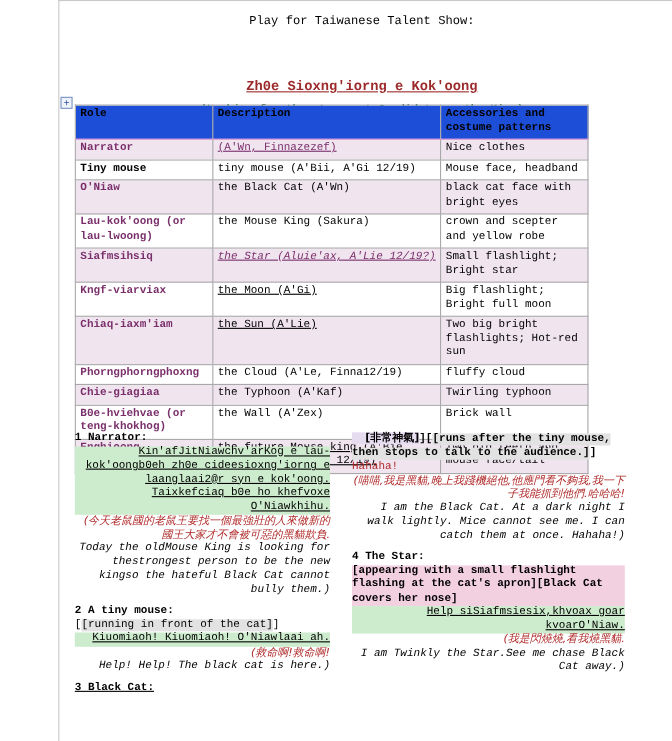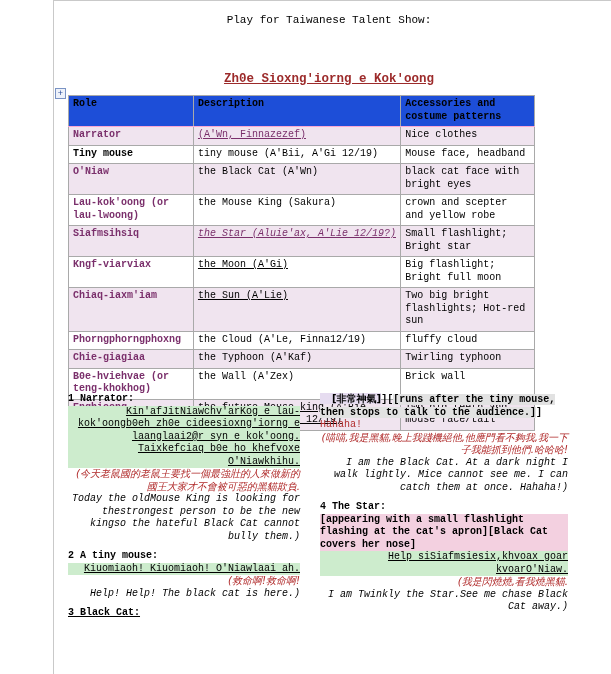--- a/index.html
+++ b/index.html
@@ -205,20 +205,21 @@
 
       <div class="blk">
         <div class="hdg">1 Narrator:</div>
         <div class="hl-green u">Kin'afJitNiawchv'arKog e lau-kok'oongb0eh zh0e cideesioxng'iorng e laanglaai2@r syn e kok'oong. Taixkefciaq b0e ho khefvoxe O'Niawkhihu.</div>
         <div class="cjk ital red">(今天老鼠國的老鼠王要找一個最強壯的人來做新的國王大家才不會被可惡的黑貓欺負.</div>
         <div class="ital">Today the oldMouse King is looking for thestrongest person to be the new kingso the hateful Black Cat cannot bully them.)</div>
       </div>
 
       <div class="blk">
         <div class="hdg">2 A tiny mouse:</div>
+        <div>[<span class="hl-grey">[running in front of the cat]</span>]</div>
         <div class="hl-green u">Kiuomiaoh! Kiuomiaoh! O'Niawlaai ah.</div>
         <div class="cjk ital red">(救命啊!救命啊!</div>
         <div class="ital">Help! Help! The black cat is here.)</div>
       </div>
 
       <div class="blk">
         <div class="hdg u">3 Black Cat:</div>
       </div>
 
     </div>

